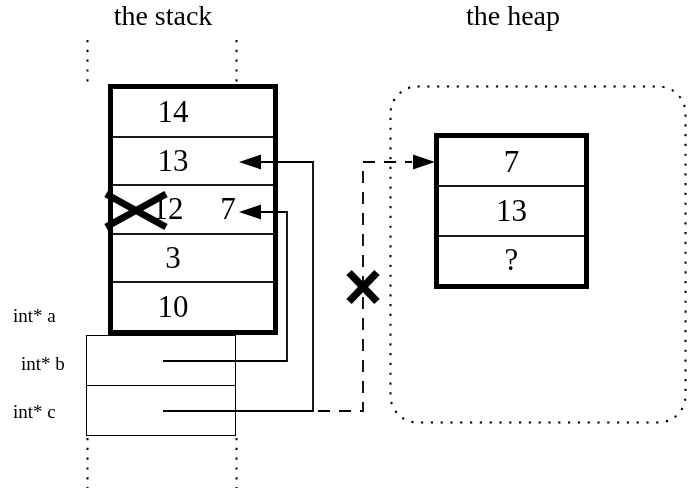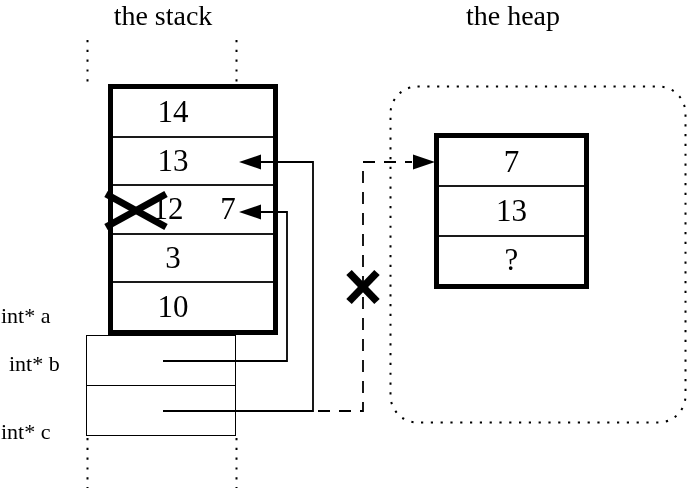--- a/index.html
+++ b/index.html
@@ -65,27 +65,27 @@
     box-sizing:border-box;
     display:flex;flex-direction:column;
     background:#fff;
   }
   .var-cell{flex:1 1 0;}
   .var-cell.sep{border-bottom:1.7px solid #000;}
 
   
   .var-label{
     position:absolute;
-    left:1px;width:70px;height:30px;
-    font-size:22px;line-height:30px;
+    left:13px;width:70px;height:30px;
+    font-size:19px;line-height:30px;
     white-space:nowrap;
   }
   #label-a{top:301px;}
   #label-b{top:349px;margin-left:8px;}
-  #label-c{top:397px;margin-top:20px;}
+  #label-c{top:397px;}
 
   
   #overlay{
     position:absolute;left:0;top:0;
     pointer-events:none;
   }
 </style>
 </head>
 <body>
 

